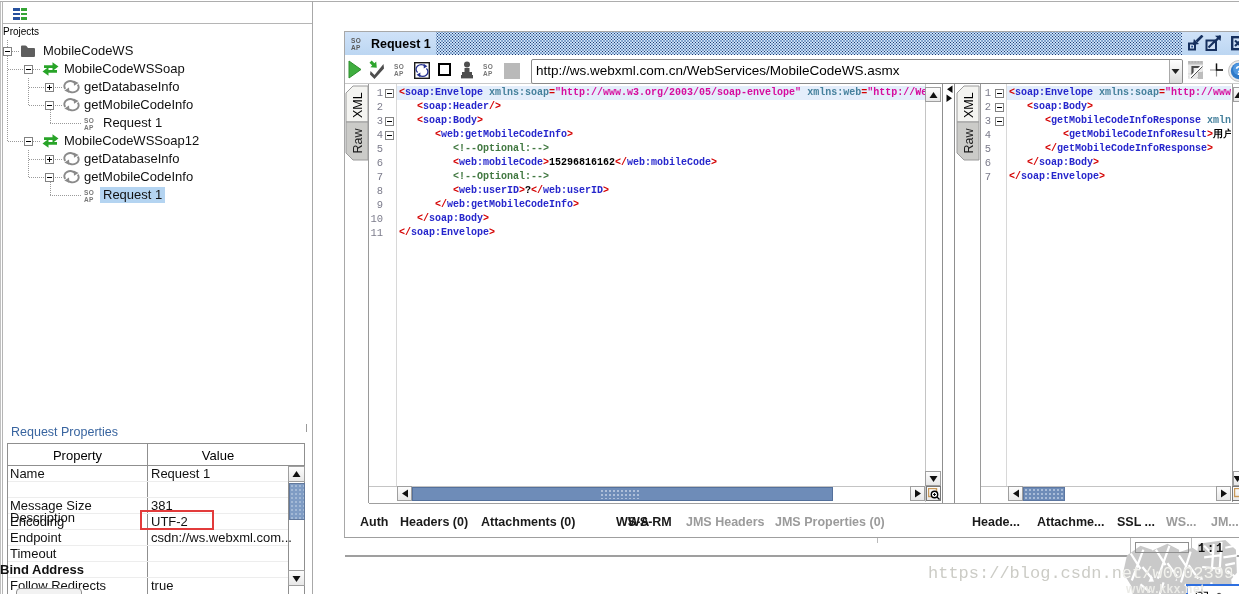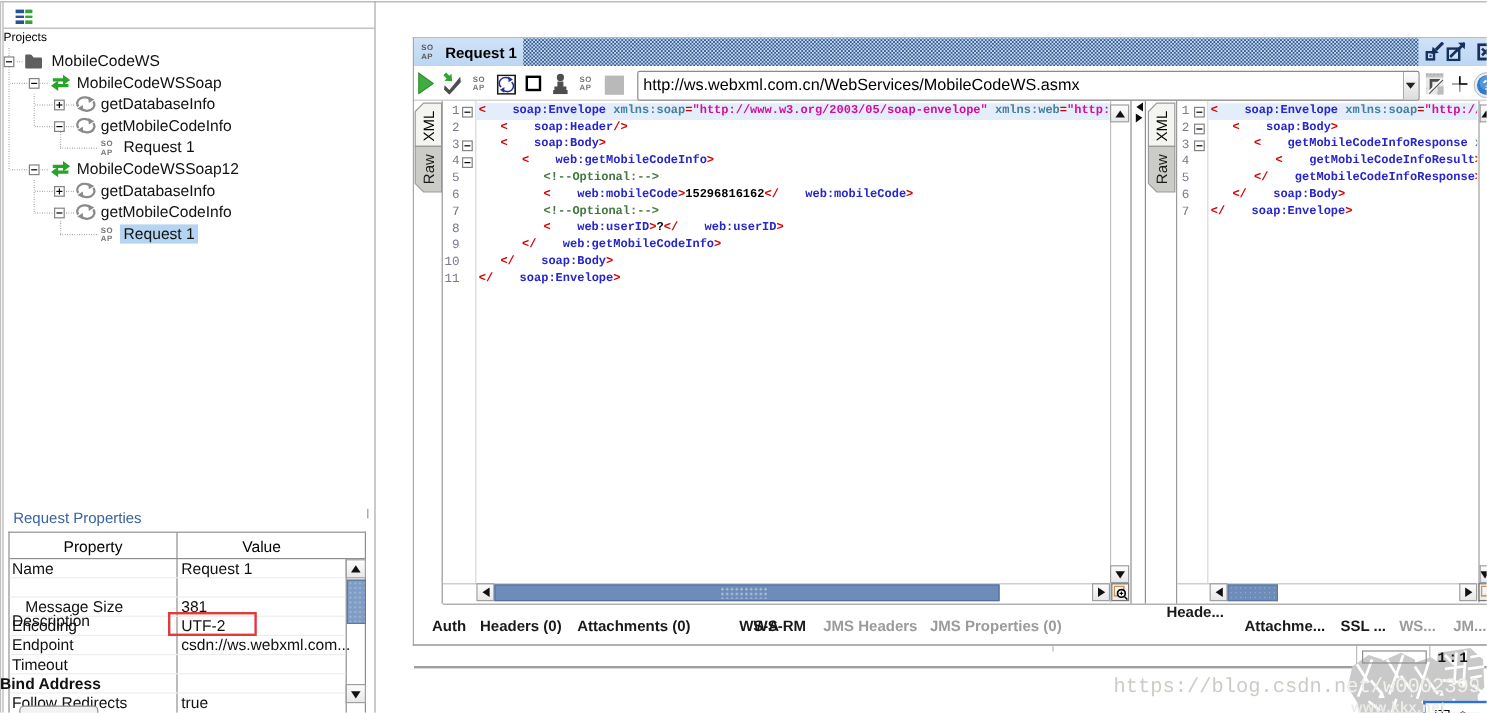--- a/index.html
+++ b/index.html
@@ -3,21 +3,21 @@
 <meta charset="utf-8">
 <style>
 html,body{margin:0;padding:0;}
 body{width:1239px;height:594px;position:relative;overflow:hidden;background:#fff;
   font-family:"Liberation Sans",sans-serif;}
 .ab{position:absolute;}
 .ln{position:absolute;background:#a3a3a3;}
 .t{position:absolute;white-space:nowrap;}
 .code{font-family:"Liberation Mono",monospace;font-size:10px;font-weight:bold;line-height:14px;white-space:pre;}
 .num{font-family:"Liberation Mono",monospace;font-size:10.5px;color:#7b7b8b;line-height:14px;text-align:right;}
-.tag{color:#2626cc;margin-left:22px;}
+.tag{color:#2626cc;}
 .red{color:#d40000;}
 .att{color:#45809c;}
 .val{color:#d60c9d;}
 .com{color:#417841;}
 .blk{color:#000;}
 .fold{position:absolute;width:9px;height:9px;border:1px solid #828282;background:#fff;box-sizing:border-box;}
 .fold:before{content:"";position:absolute;left:1px;right:1px;top:3px;height:1px;background:#000;}
 .plus:after{content:"";position:absolute;left:3px;top:1px;bottom:1px;width:1px;background:#000;}
 .dotv{position:absolute;width:1px;background-image:linear-gradient(to bottom,#9a9a9a 1px,transparent 1px);background-size:1px 2px;}
 .doth{position:absolute;height:1px;background-image:linear-gradient(to right,#9a9a9a 1px,transparent 1px);background-size:2px 1px;}
@@ -147,21 +147,21 @@
 <div class="ln" style="left:8px;top:545px;width:280px;height:1px;background:#ededed;"></div>
 <div class="ln" style="left:8px;top:561px;width:280px;height:1px;background:#ededed;"></div>
 <div class="ln" style="left:8px;top:577px;width:280px;height:1px;background:#ededed;"></div>
 
 <div class="t" style="left:8px;top:448px;width:139px;text-align:center;font-size:13px;color:#000;">Property</div>
 <div class="t" style="left:148px;top:448px;width:140px;text-align:center;font-size:13px;color:#000;">Value</div>
 
 <div class="trow" style="left:10px;top:466px;">Name</div>
 <div class="trow" style="left:151px;top:466px;">Request 1</div>
 <div class="trow" style="left:10px;top:482px;margin-top:28px;">Description</div>
-<div class="trow" style="left:21px;top:498px;">Message Size</div>
+<div class="trow" style="left:10px;top:498px;">Message Size</div>
 <div class="trow" style="left:151px;top:498px;">381</div>
 <div class="trow" style="left:10px;top:514px;">Encoding</div>
 <div class="trow" style="left:151px;top:514px;">UTF-2</div>
 <div class="trow" style="left:10px;top:530px;">Endpoint</div>
 <div class="trow" style="left:151px;top:530px;">csdn://ws.webxml.com...</div>
 <div class="trow" style="left:10px;top:546px;">Timeout</div>
 <div class="trow" style="left:0;top:562px;font-weight:bold;">Bind Address</div>
 <div class="trow" style="left:10px;top:578px;">Follow Redirects</div>
 <div class="trow" style="left:151px;top:578px;">true</div>
 
@@ -375,21 +375,21 @@
 
 <div class="ln" style="left:369px;top:503px;width:870px;height:1px;background:#9f9f9f;"></div>
 <div class="tab" style="left:360px;top:515px;">Auth</div>
 <div class="tab" style="left:400px;top:515px;">Headers (0)</div>
 <div class="tab" style="left:481px;top:515px;">Attachments (0)</div>
 <div class="tab" style="left:584px;top:515px;margin-left:32px;">WS-A</div>
 <div class="tab" style="left:628px;top:515px;">WS-RM</div>
 <div class="tab gtab" style="left:686px;top:515px;">JMS Headers</div>
 <div class="tab gtab" style="left:775px;top:515px;">JMS Properties (0)</div>
 
-<div class="tab" style="left:972px;top:503px;">Heade...</div>
+<div class="tab" style="left:972px;top:515px;">Heade...</div>
 <div class="tab" style="left:1037px;top:515px;">Attachme...</div>
 <div class="tab" style="left:1117px;top:515px;">SSL ...</div>
 <div class="tab gtab" style="left:1166px;top:515px;">WS...</div>
 <div class="tab gtab" style="left:1211px;top:515px;">JM...</div>
 
 <div class="ln" style="left:344px;top:537px;width:895px;height:1px;background:#9f9f9f;"></div>
 
 <div class="ln" style="left:345px;top:555px;width:894px;height:2px;background:#9f9f9f;"></div>
 <div class="ln" style="left:877px;top:538px;width:1px;height:5px;background:#bbb;"></div>
 <div class="ln" style="left:1130px;top:538px;width:1px;height:17px;background:#bbb;"></div>

